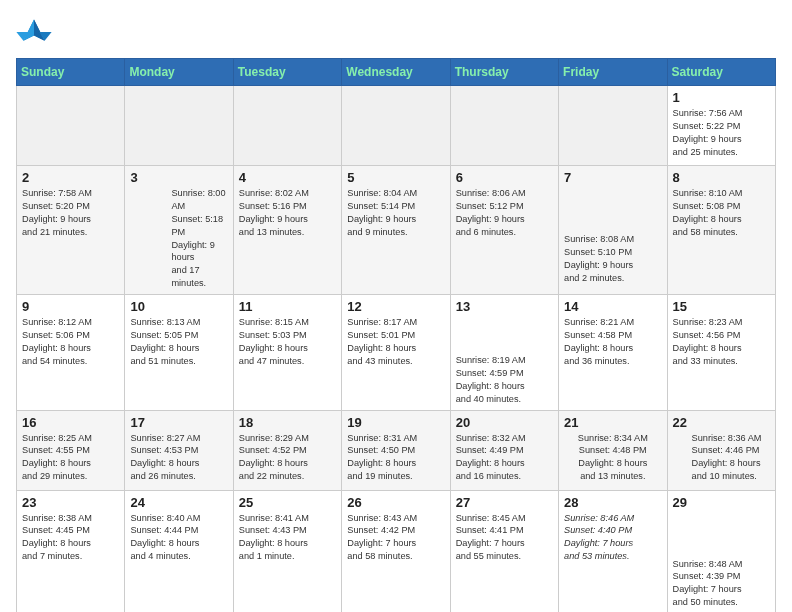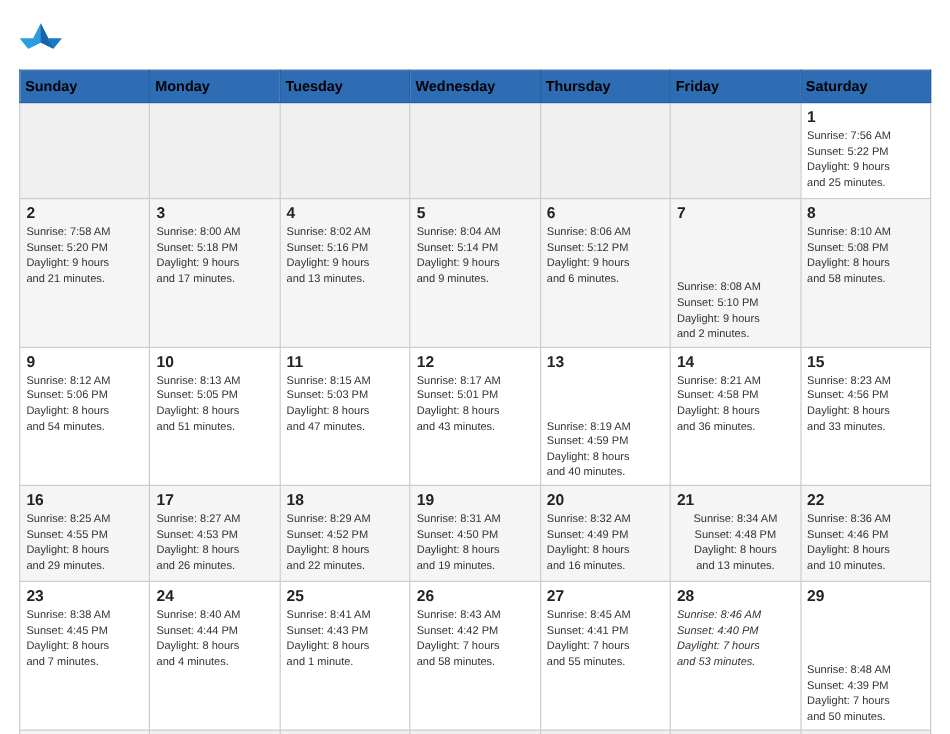--- a/index.html
+++ b/index.html
@@ -46,21 +46,21 @@
       font-size: 15px;
       color: #444;
     }
     table {
       width: 100%;
       border-collapse: collapse;
       border: 1px solid #ccc;
     }
     thead tr th {
       background-color: #2e6db4;
-      color: #000000;
+      color: #86efac;
       font-size: 12px;
       font-weight: bold;
       padding: 6px 4px;
       text-align: left;
       border: 1px solid #2a5fa0;
     }
     tbody tr td {
       width: calc(100% / 7);
       vertical-align: top;
       border: 1px solid #ccc;
@@ -149,21 +149,21 @@
       <tr>
         <td>
           <span class="day-number">2</span>
           <div class="day-info" style="white-space: pre-line;">Sunrise: 7:58 AM
 Sunset: 5:20 PM
 Daylight: 9 hours
 and 21 minutes.</div>
         </td>
         <td>
           <span class="day-number">3</span>
-          <div class="day-info" style="white-space: pre-line;">Sunrise: 8:00 AM
+          <div class="day-info" style="white-space: pre-line; margin-left: 41px;">Sunrise: 8:00 AM
 Sunset: 5:18 PM
 Daylight: 9 hours
 and 17 minutes.</div>
         </td>
         <td>
           <span class="day-number">4</span>
           <div class="day-info" style="white-space: pre-line;">Sunrise: 8:02 AM
 Sunset: 5:16 PM
 Daylight: 9 hours
 and 13 minutes.</div>
@@ -286,21 +286,21 @@
         </td>
         <td>
           <span class="day-number">21</span>
           <div class="day-info" style="white-space: pre-line; text-align: center;">Sunrise: 8:34 AM
 Sunset: 4:48 PM
 Daylight: 8 hours
 and 13 minutes.</div>
         </td>
         <td>
           <span class="day-number">22</span>
-          <div class="day-info" style="white-space: pre-line;">Sunrise: 8:36 AM
+          <div class="day-info" style="white-space: pre-line; margin-left: 19px;">Sunrise: 8:36 AM
 Sunset: 4:46 PM
 Daylight: 8 hours
 and 10 minutes.</div>
         </td>
       </tr>
       <tr>
         <td>
           <span class="day-number">23</span>
           <div class="day-info" style="white-space: pre-line;">Sunrise: 8:38 AM
 Sunset: 4:45 PM

